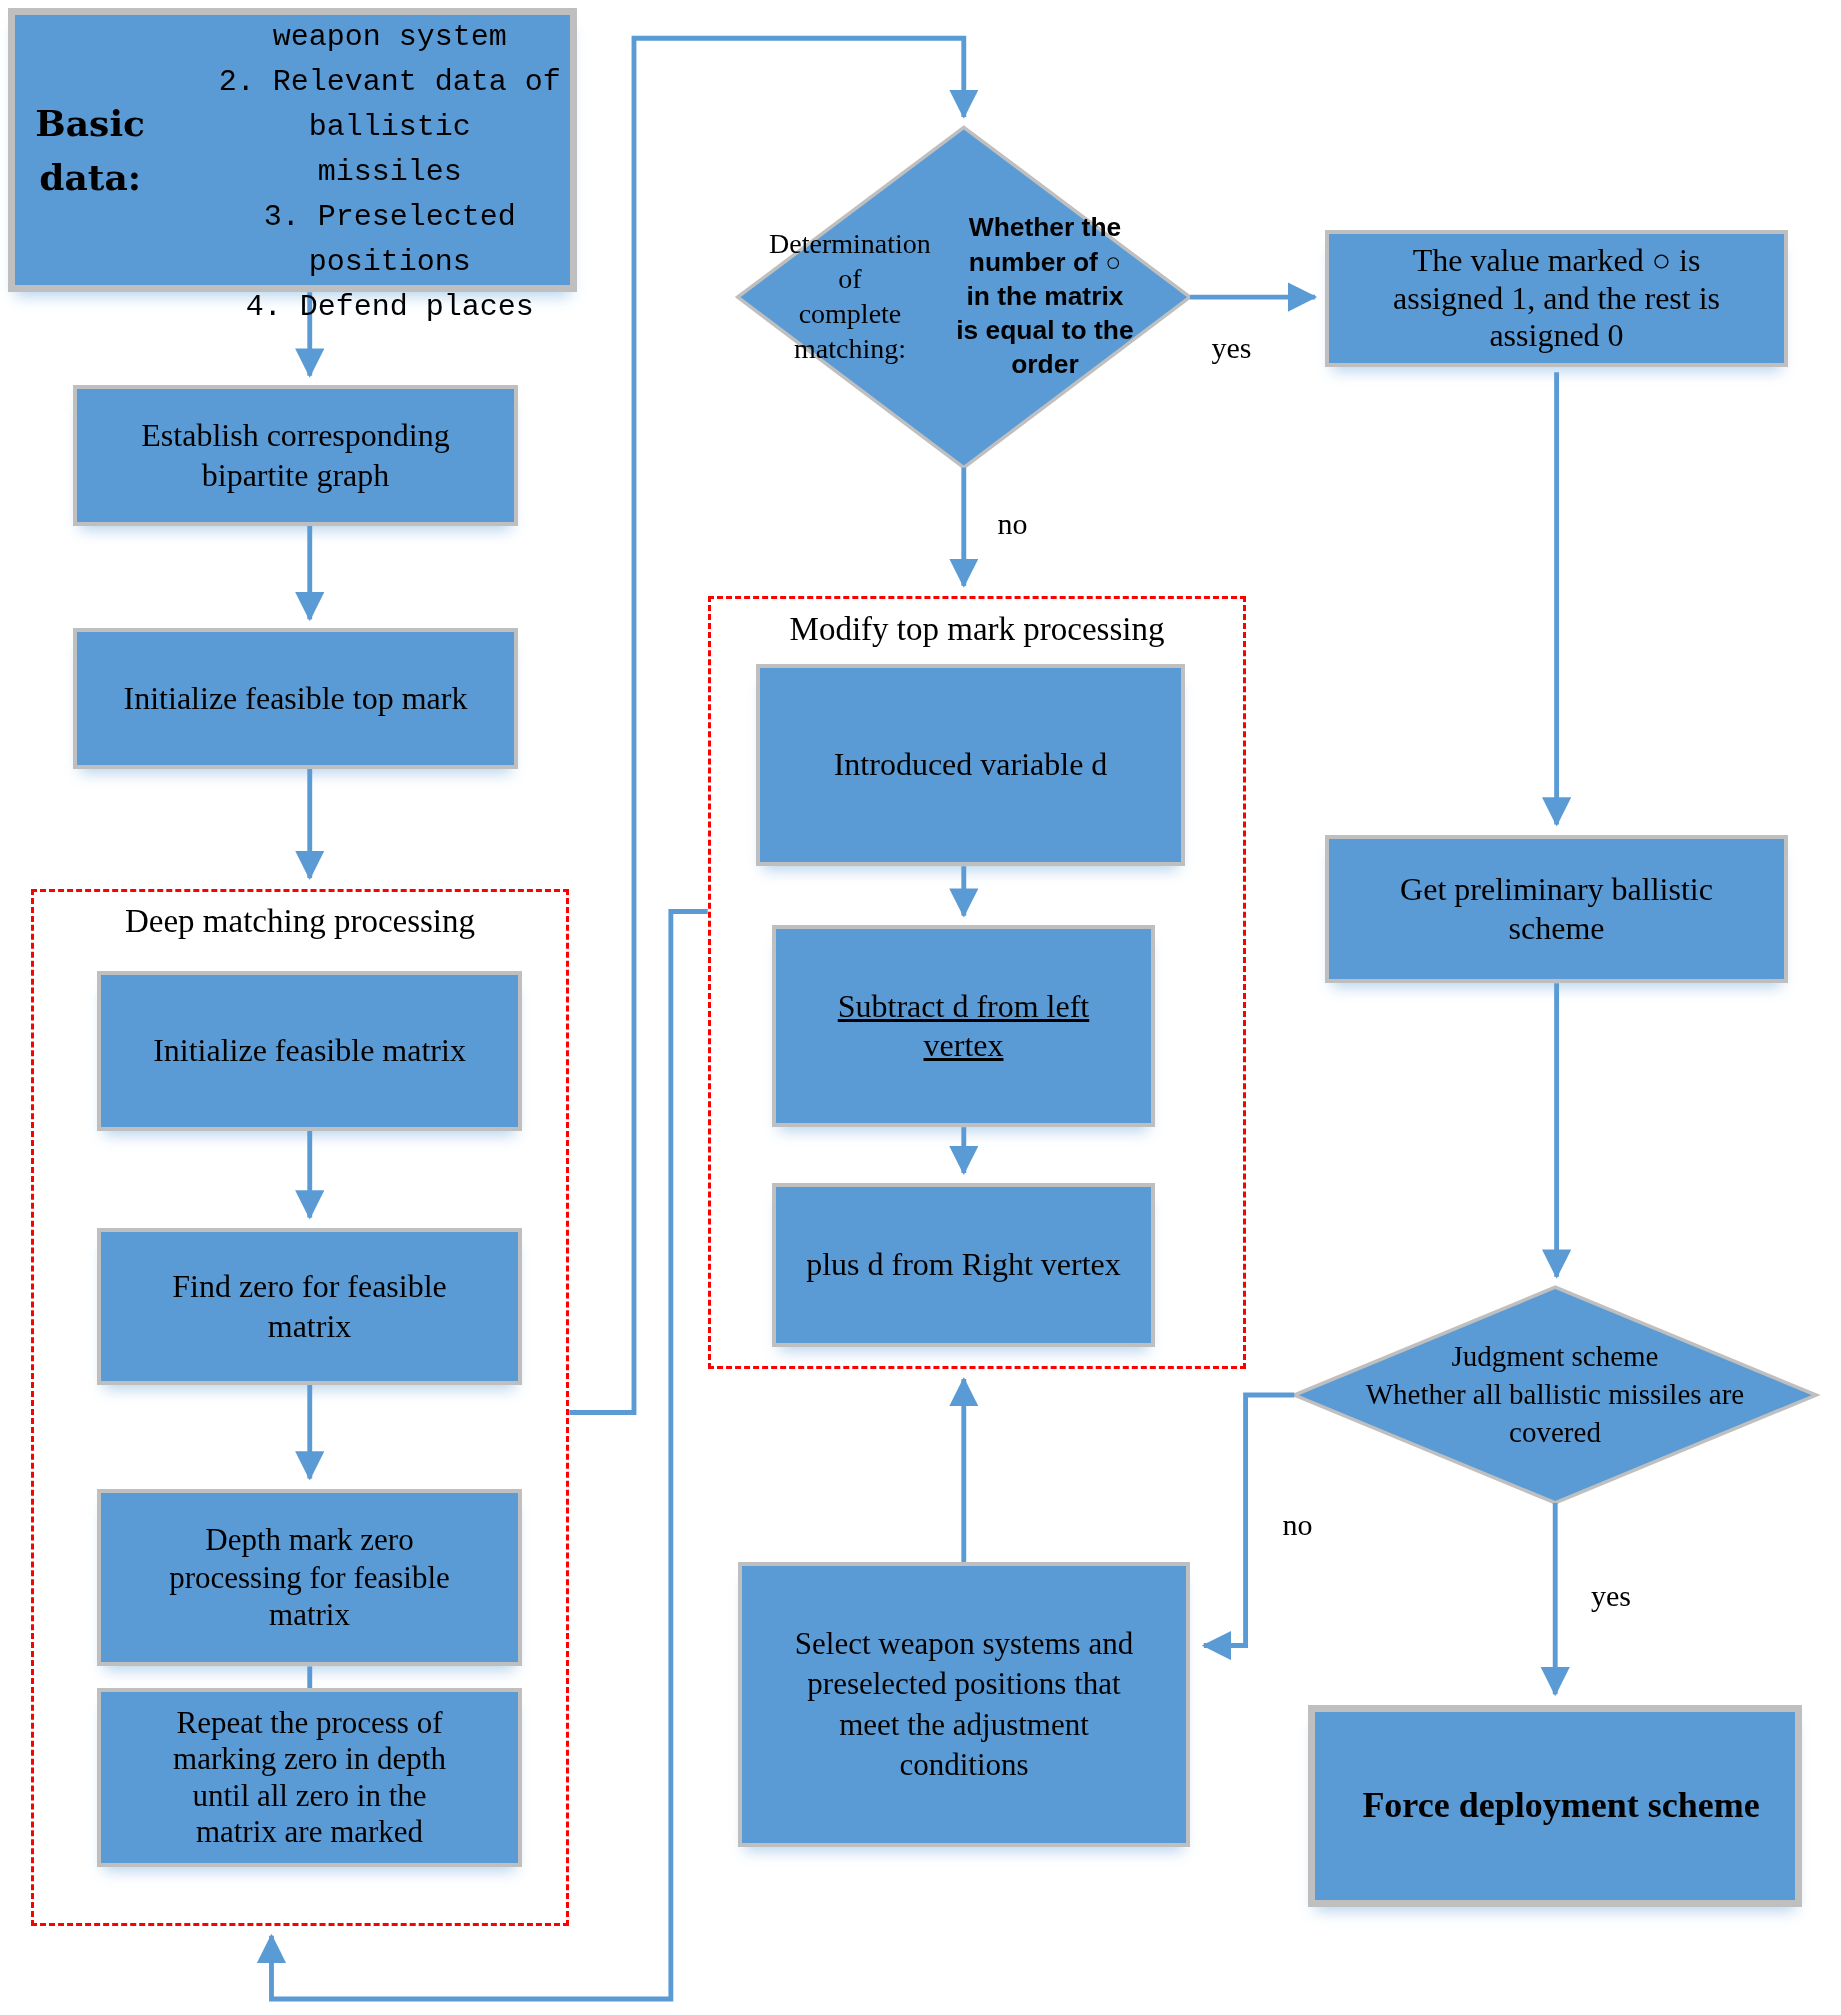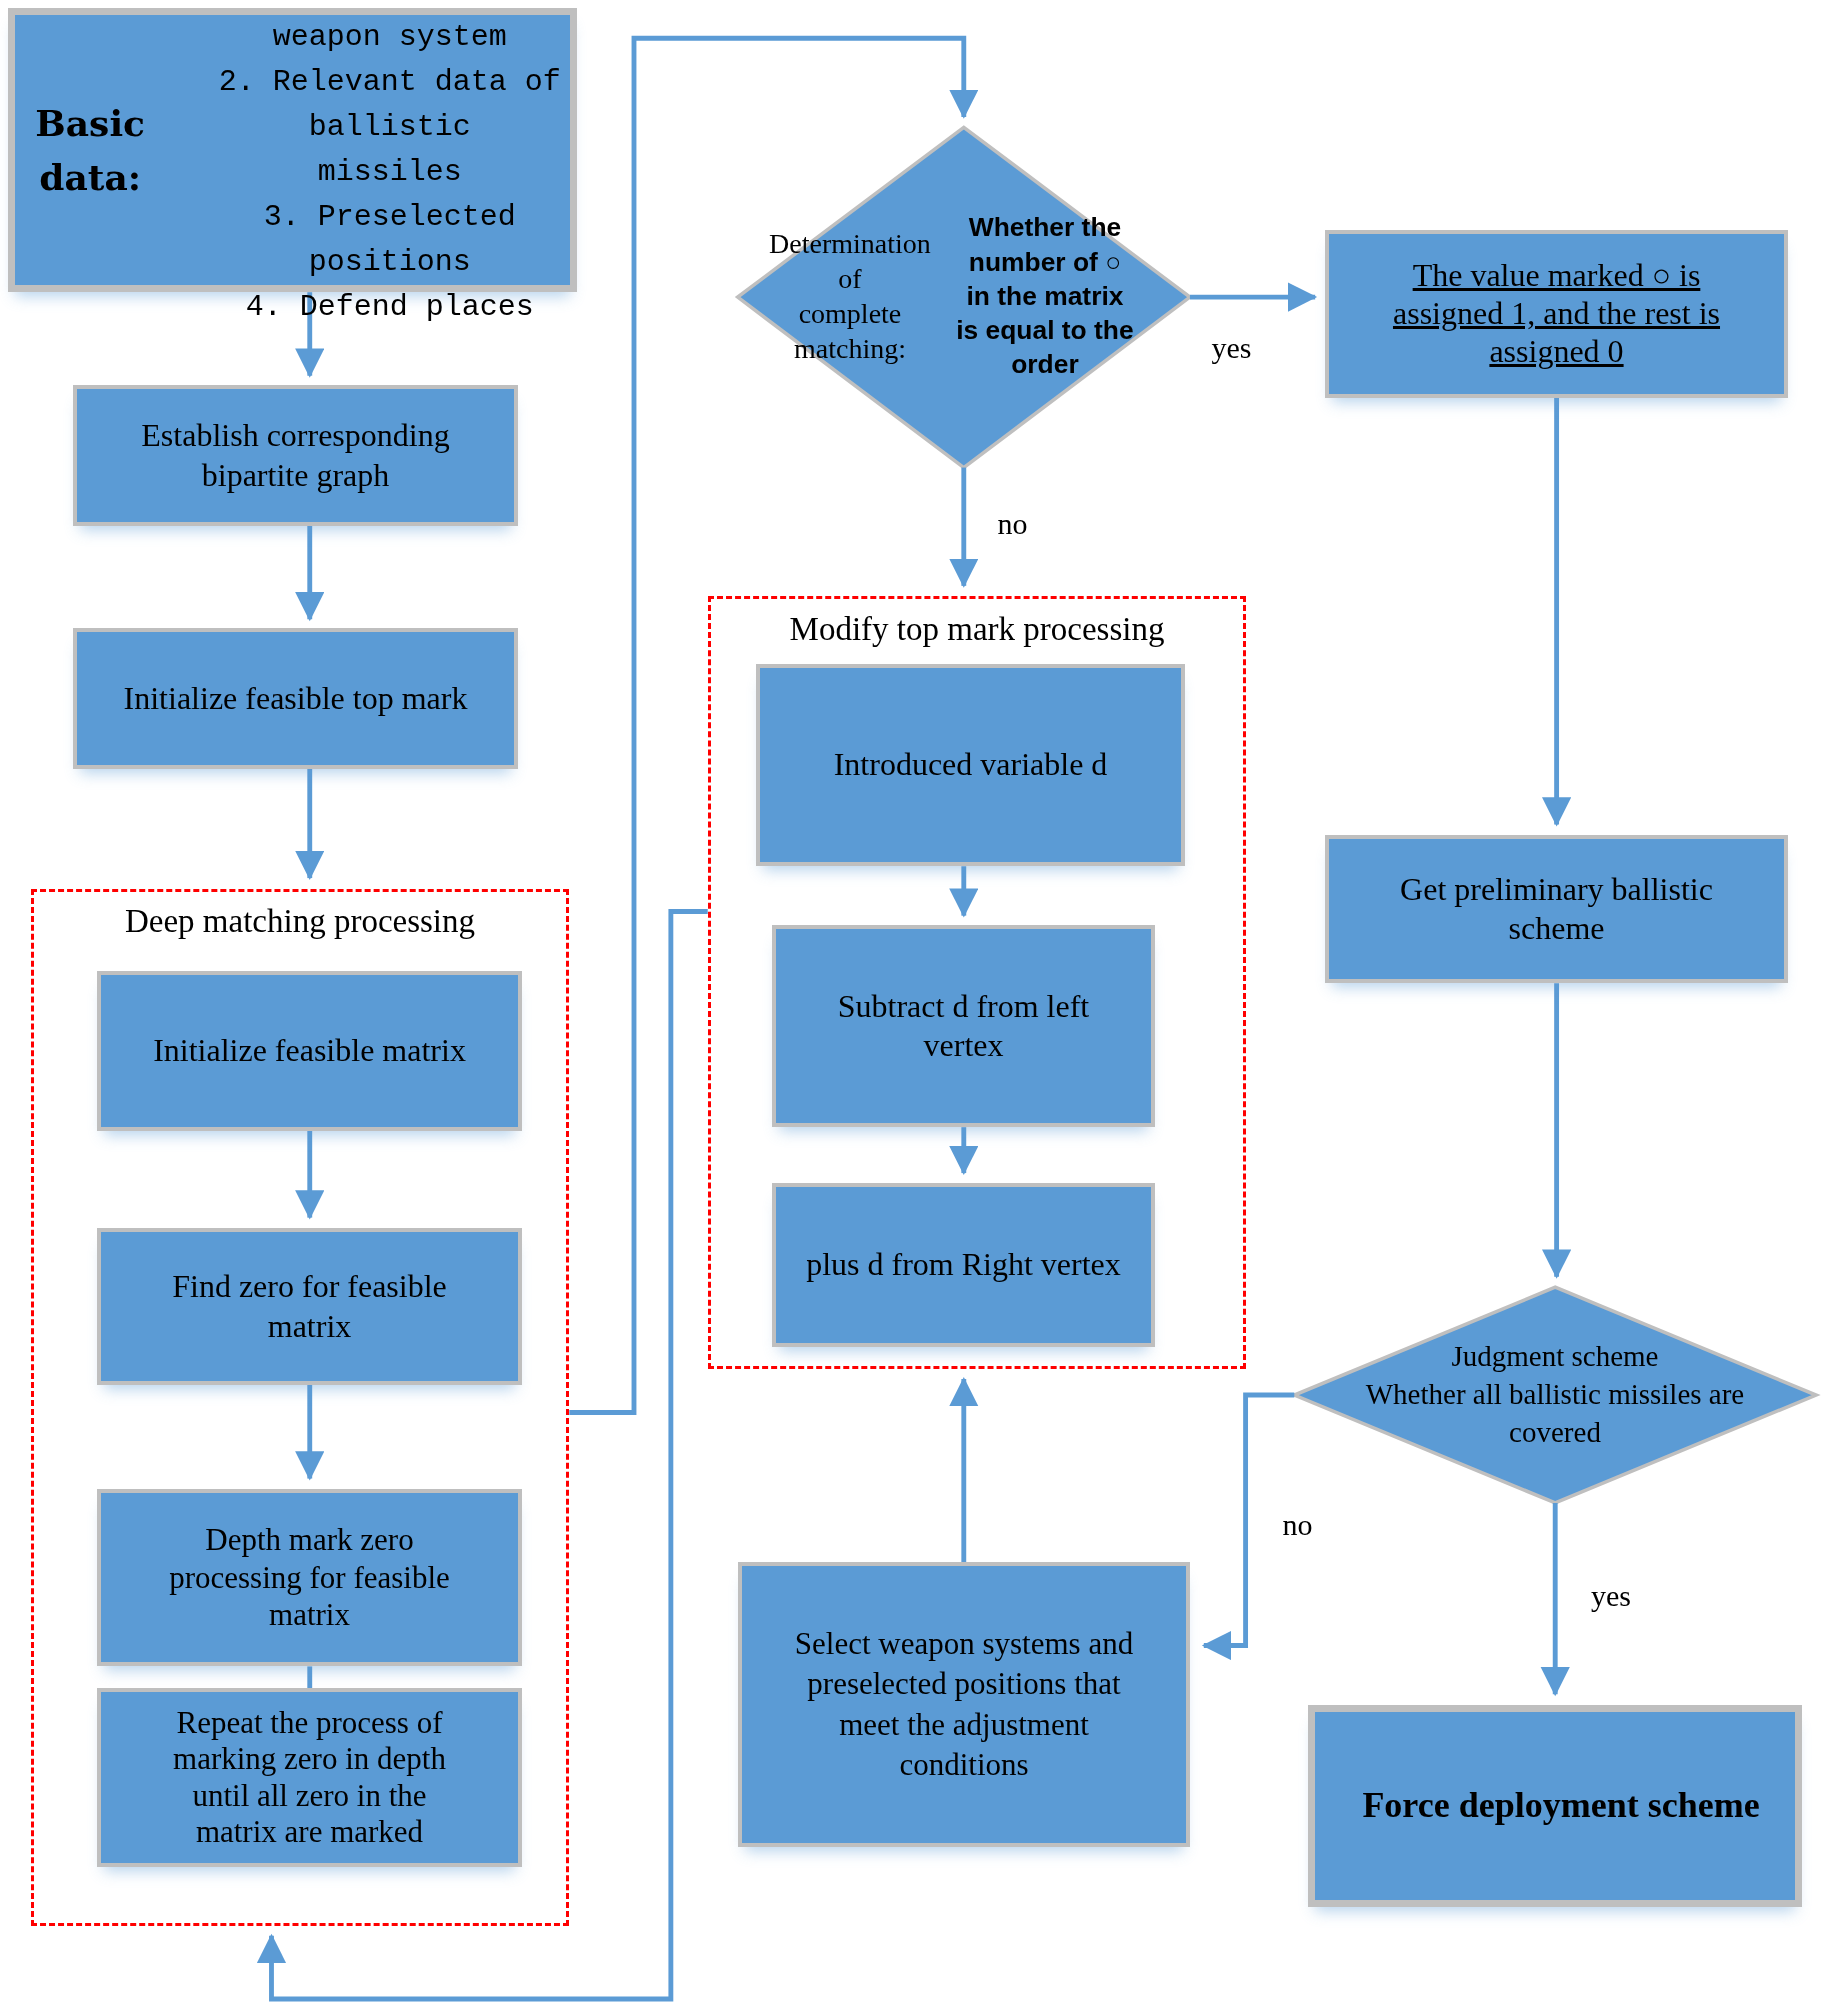--- a/index.html
+++ b/index.html
@@ -145,30 +145,30 @@
 
   <div class="diamond-label" style="left:769px;top:202px;width:390px;height:188px;">
     <div class="serif-lines">Determination of
 complete matching:</div>
     <div class="sans-lines">Whether the number of ○
 in the matrix
 is equal to the order</div>
   </div>
 
   <div class="node" style="left:756px;top:664px;width:429px;height:202px;">Introduced variable d</div>
-  <div class="node" style="left:772px;top:925px;width:383px;height:202px;">Subtract d from left
+  <div class="node" style="left:772px;top:925px;width:383px;height:202px;text-decoration:underline;">Subtract d from left
 vertex</div>
   <div class="node" style="left:772px;top:1183px;width:383px;height:164px;">plus d from Right vertex</div>
 
   <div class="node" style="left:738px;top:1562px;width:452px;height:285px;font-size:31px;line-height:1.3;">Select weapon systems and
 preselected positions that
 meet the adjustment
 conditions</div>
 
-  <div class="node" style="left:1325px;top:230px;width:463px;height:168px;line-height:1.18;text-decoration:underline;">The value marked ○ is
+  <div class="node" style="left:1325px;top:230px;width:463px;height:137px;line-height:1.18;">The value marked ○ is
 assigned 1, and the rest is
 assigned 0</div>
 
   <div class="node" style="left:1325px;top:835px;width:463px;height:148px;">Get preliminary ballistic
 scheme</div>
 
   <div class="diamond-label" style="left:1308px;top:1308px;width:494px;height:174px;font-size:29px;line-height:1.3;">Judgment scheme
 Whether all ballistic missiles are
 covered</div>
 

